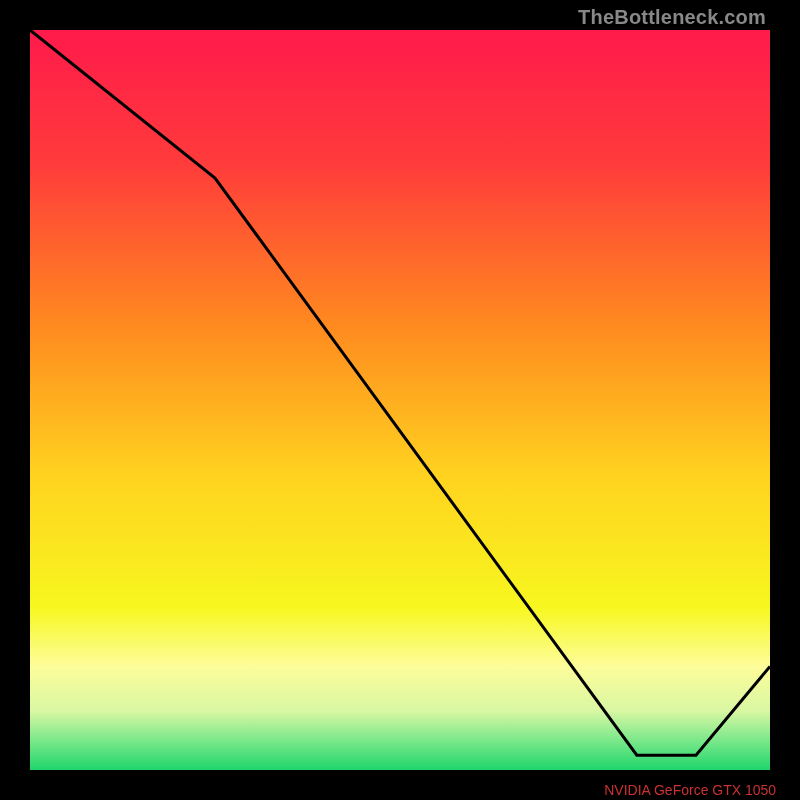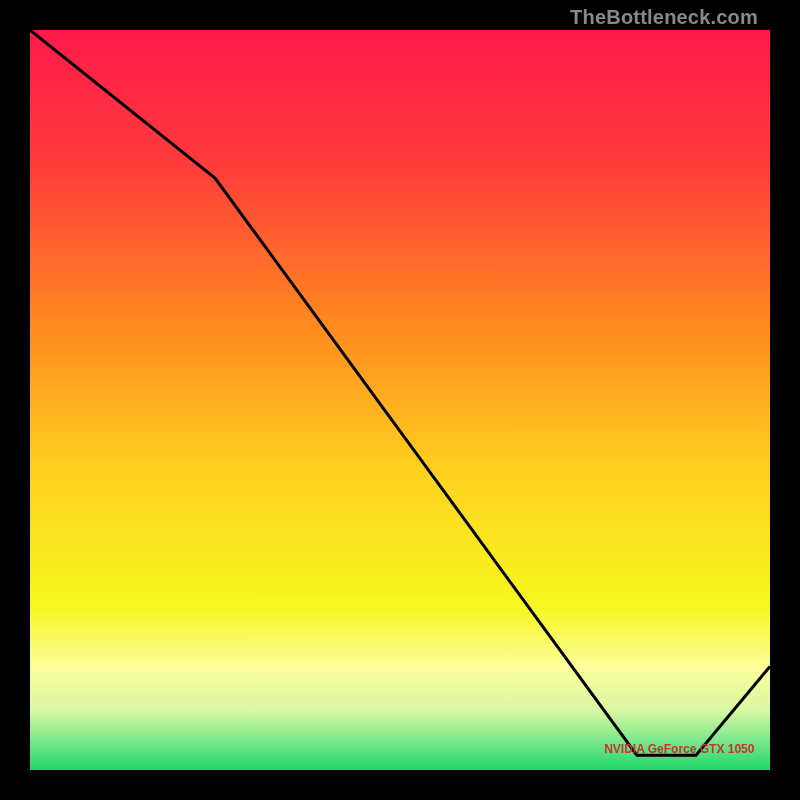--- a/index.html
+++ b/index.html
@@ -22,34 +22,35 @@
   .plot-area {
     position: absolute;
     left: 0;
     top: 0;
     width: 740px;
     height: 740px;
   }
   .watermark {
     position: absolute;
     top: 6px;
-    right: 42px;
+    right: 34px;
     color: #888888;
     font-size: 20px;
     font-weight: 600;
     letter-spacing: 0.2px;
     user-select: none;
   }
   .marker-label {
     position: absolute;
-    font-size: 12px;
-    font-weight: 700;
+    font-size: 14px;
+    font-weight: 400;
     color: #c83232;
     white-space: nowrap;
     user-select: none;
+    margin-top: 40px;
   }
   svg { display: block; }
 </style>
 </head>
 <body>
 
 <div class="watermark">TheBottleneck.com</div>
 
 <div class="frame">
   <svg class="plot-area" viewBox="0 0 740 740" preserveAspectRatio="none">

